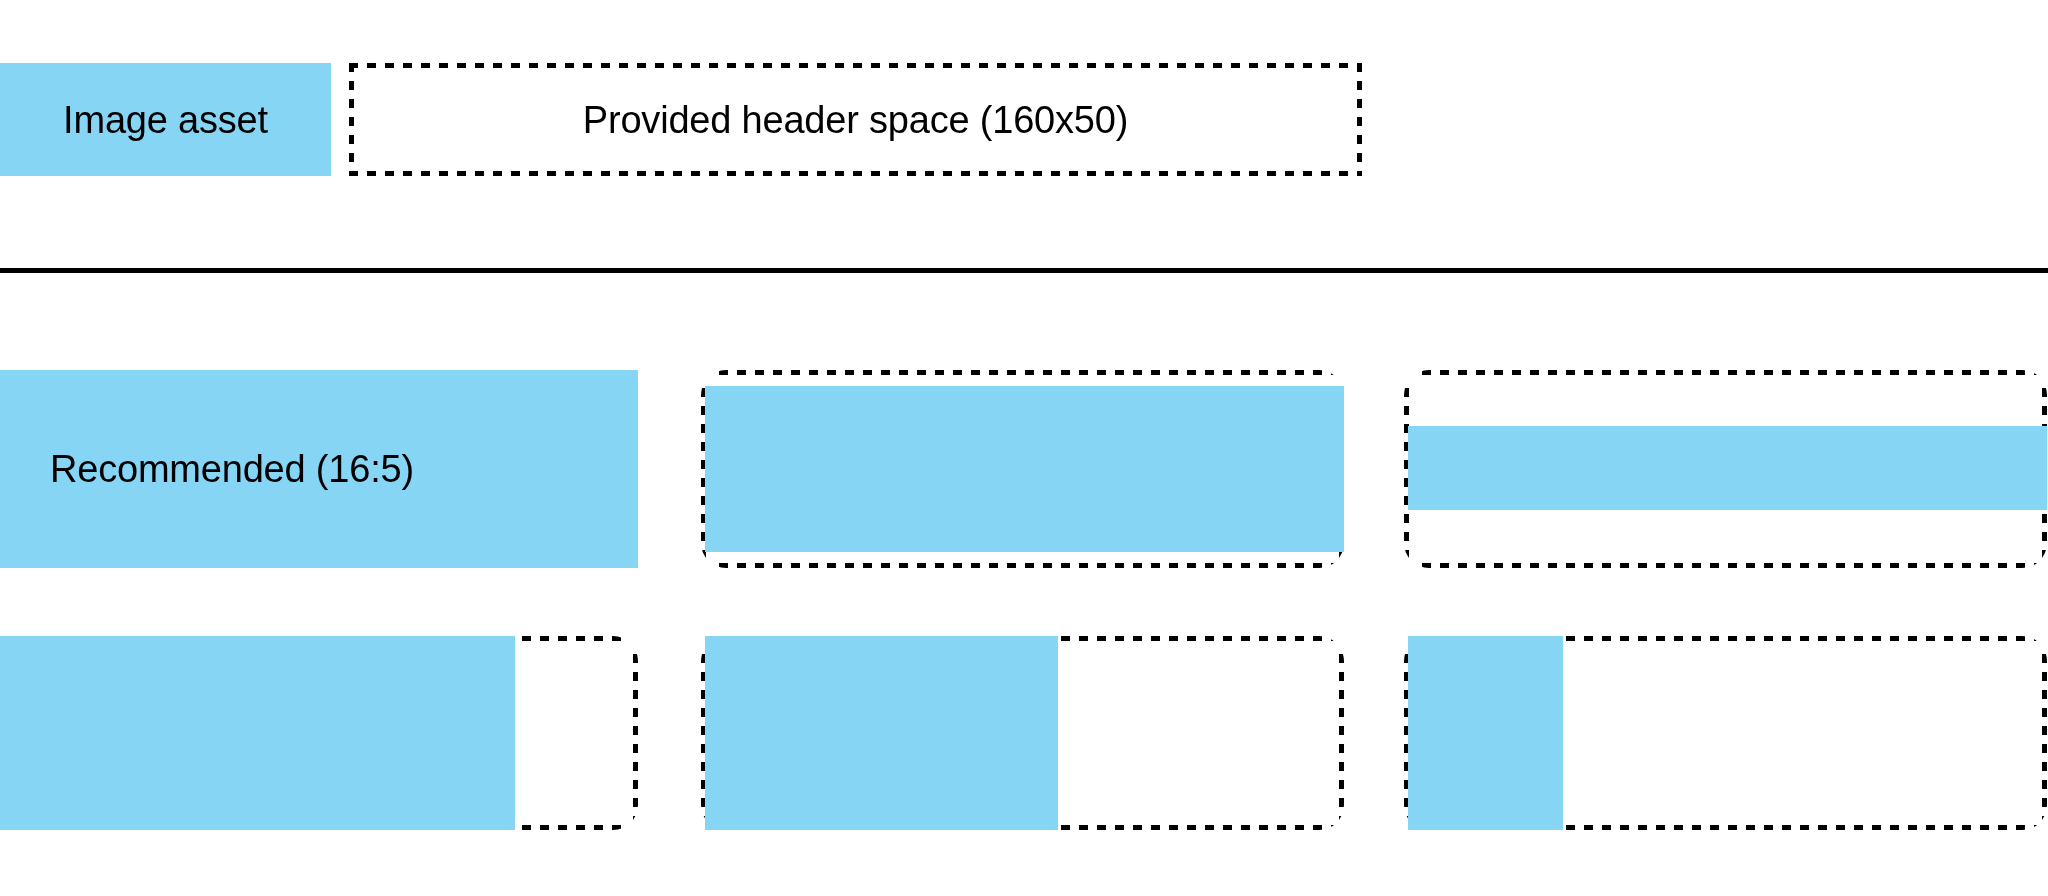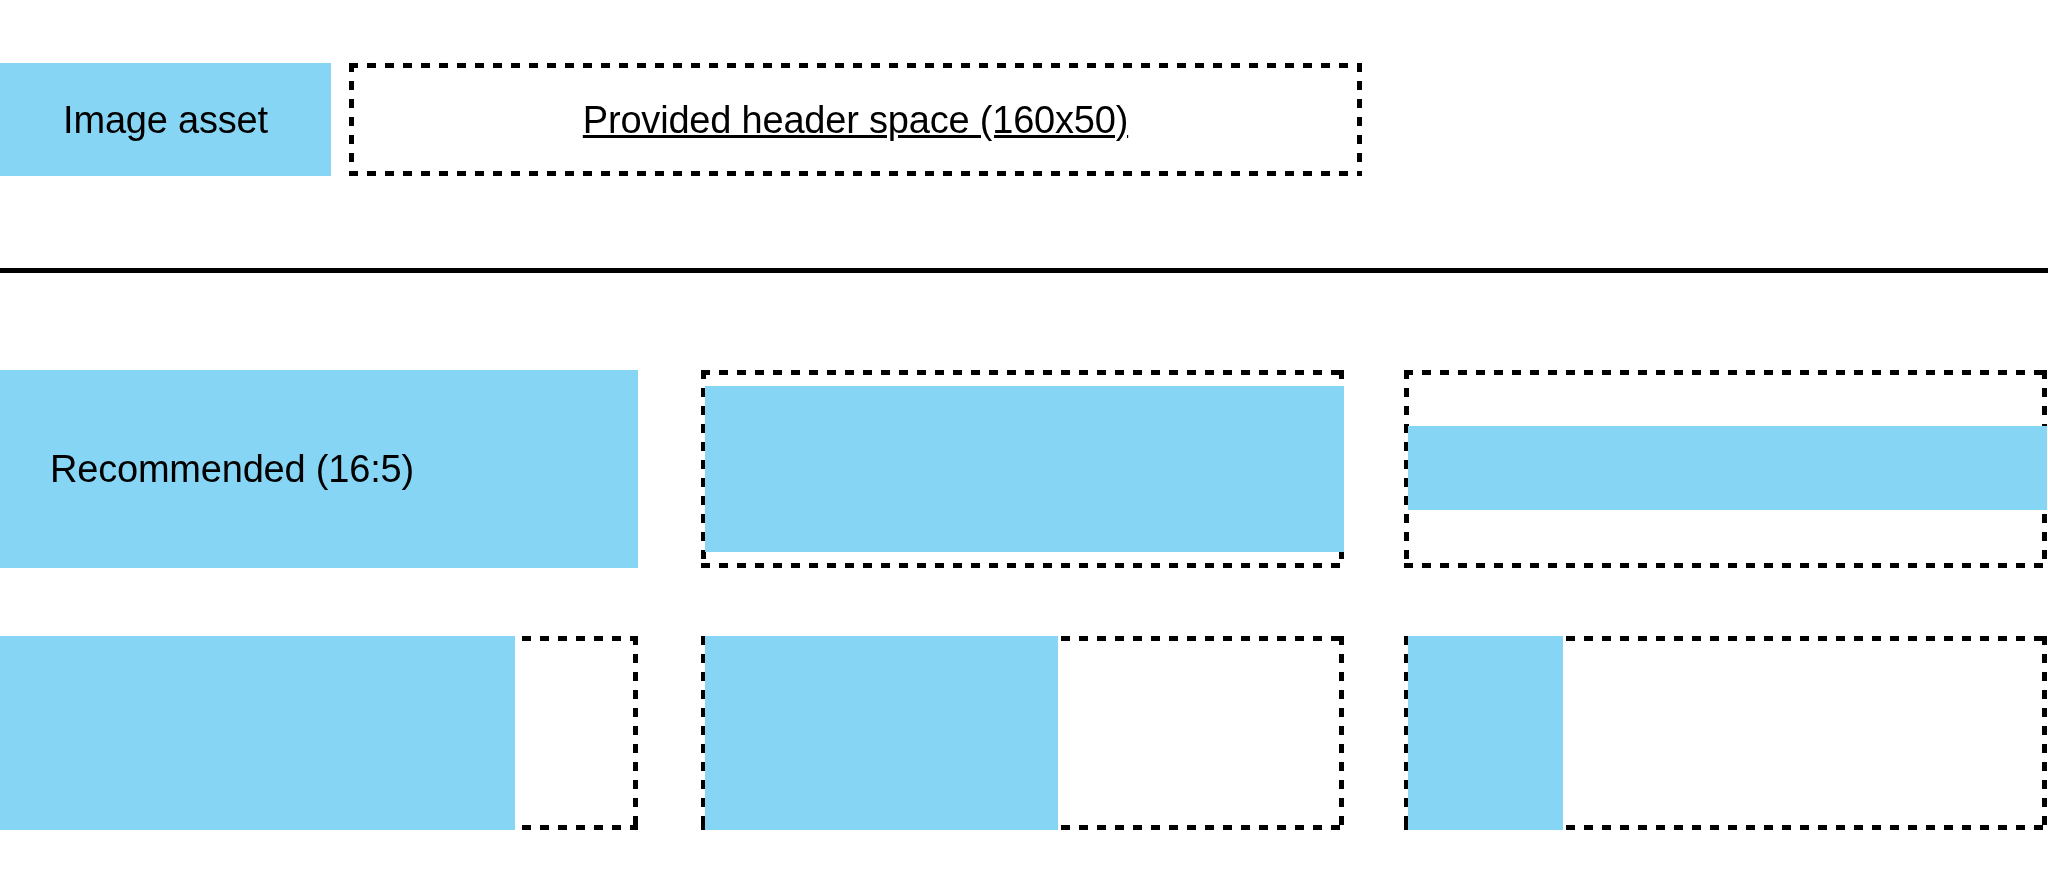--- a/index.html
+++ b/index.html
@@ -78,21 +78,20 @@
   
   .dashed {
     background-image:
       repeating-linear-gradient(to right,  #000 0 9px, transparent 9px 18px),
       repeating-linear-gradient(to right,  #000 0 9px, transparent 9px 18px),
       repeating-linear-gradient(to bottom, #000 0 9px, transparent 9px 18px),
       repeating-linear-gradient(to bottom, #000 0 9px, transparent 9px 18px);
     background-size: 100% 5px, 100% 5px, 5px 100%, 5px 100%;
     background-position: 0 0, 0 100%, 0 0, 100% 0;
     background-repeat: no-repeat;
-    text-decoration: underline;
   }
 
   
   .divider {
     position: absolute;
     left: 0;
     top: 268px;
     width: 2048px;
     height: 5px;
     background: #000000;
@@ -104,20 +103,21 @@
     left: 0;
     top: 0;
     width: 2048px;
     height: 896px;
   }
 
   .ratio-cell {
     position: absolute;
     box-sizing: border-box;
     background-color: #ffffff;
+    border-radius: 25px;
   }
 
   .ratio-fill {
     position: absolute;
     background: #86d5f5;
   }
 
   .ratio-cell .cell-label {
     position: absolute;
     left: 50px;

